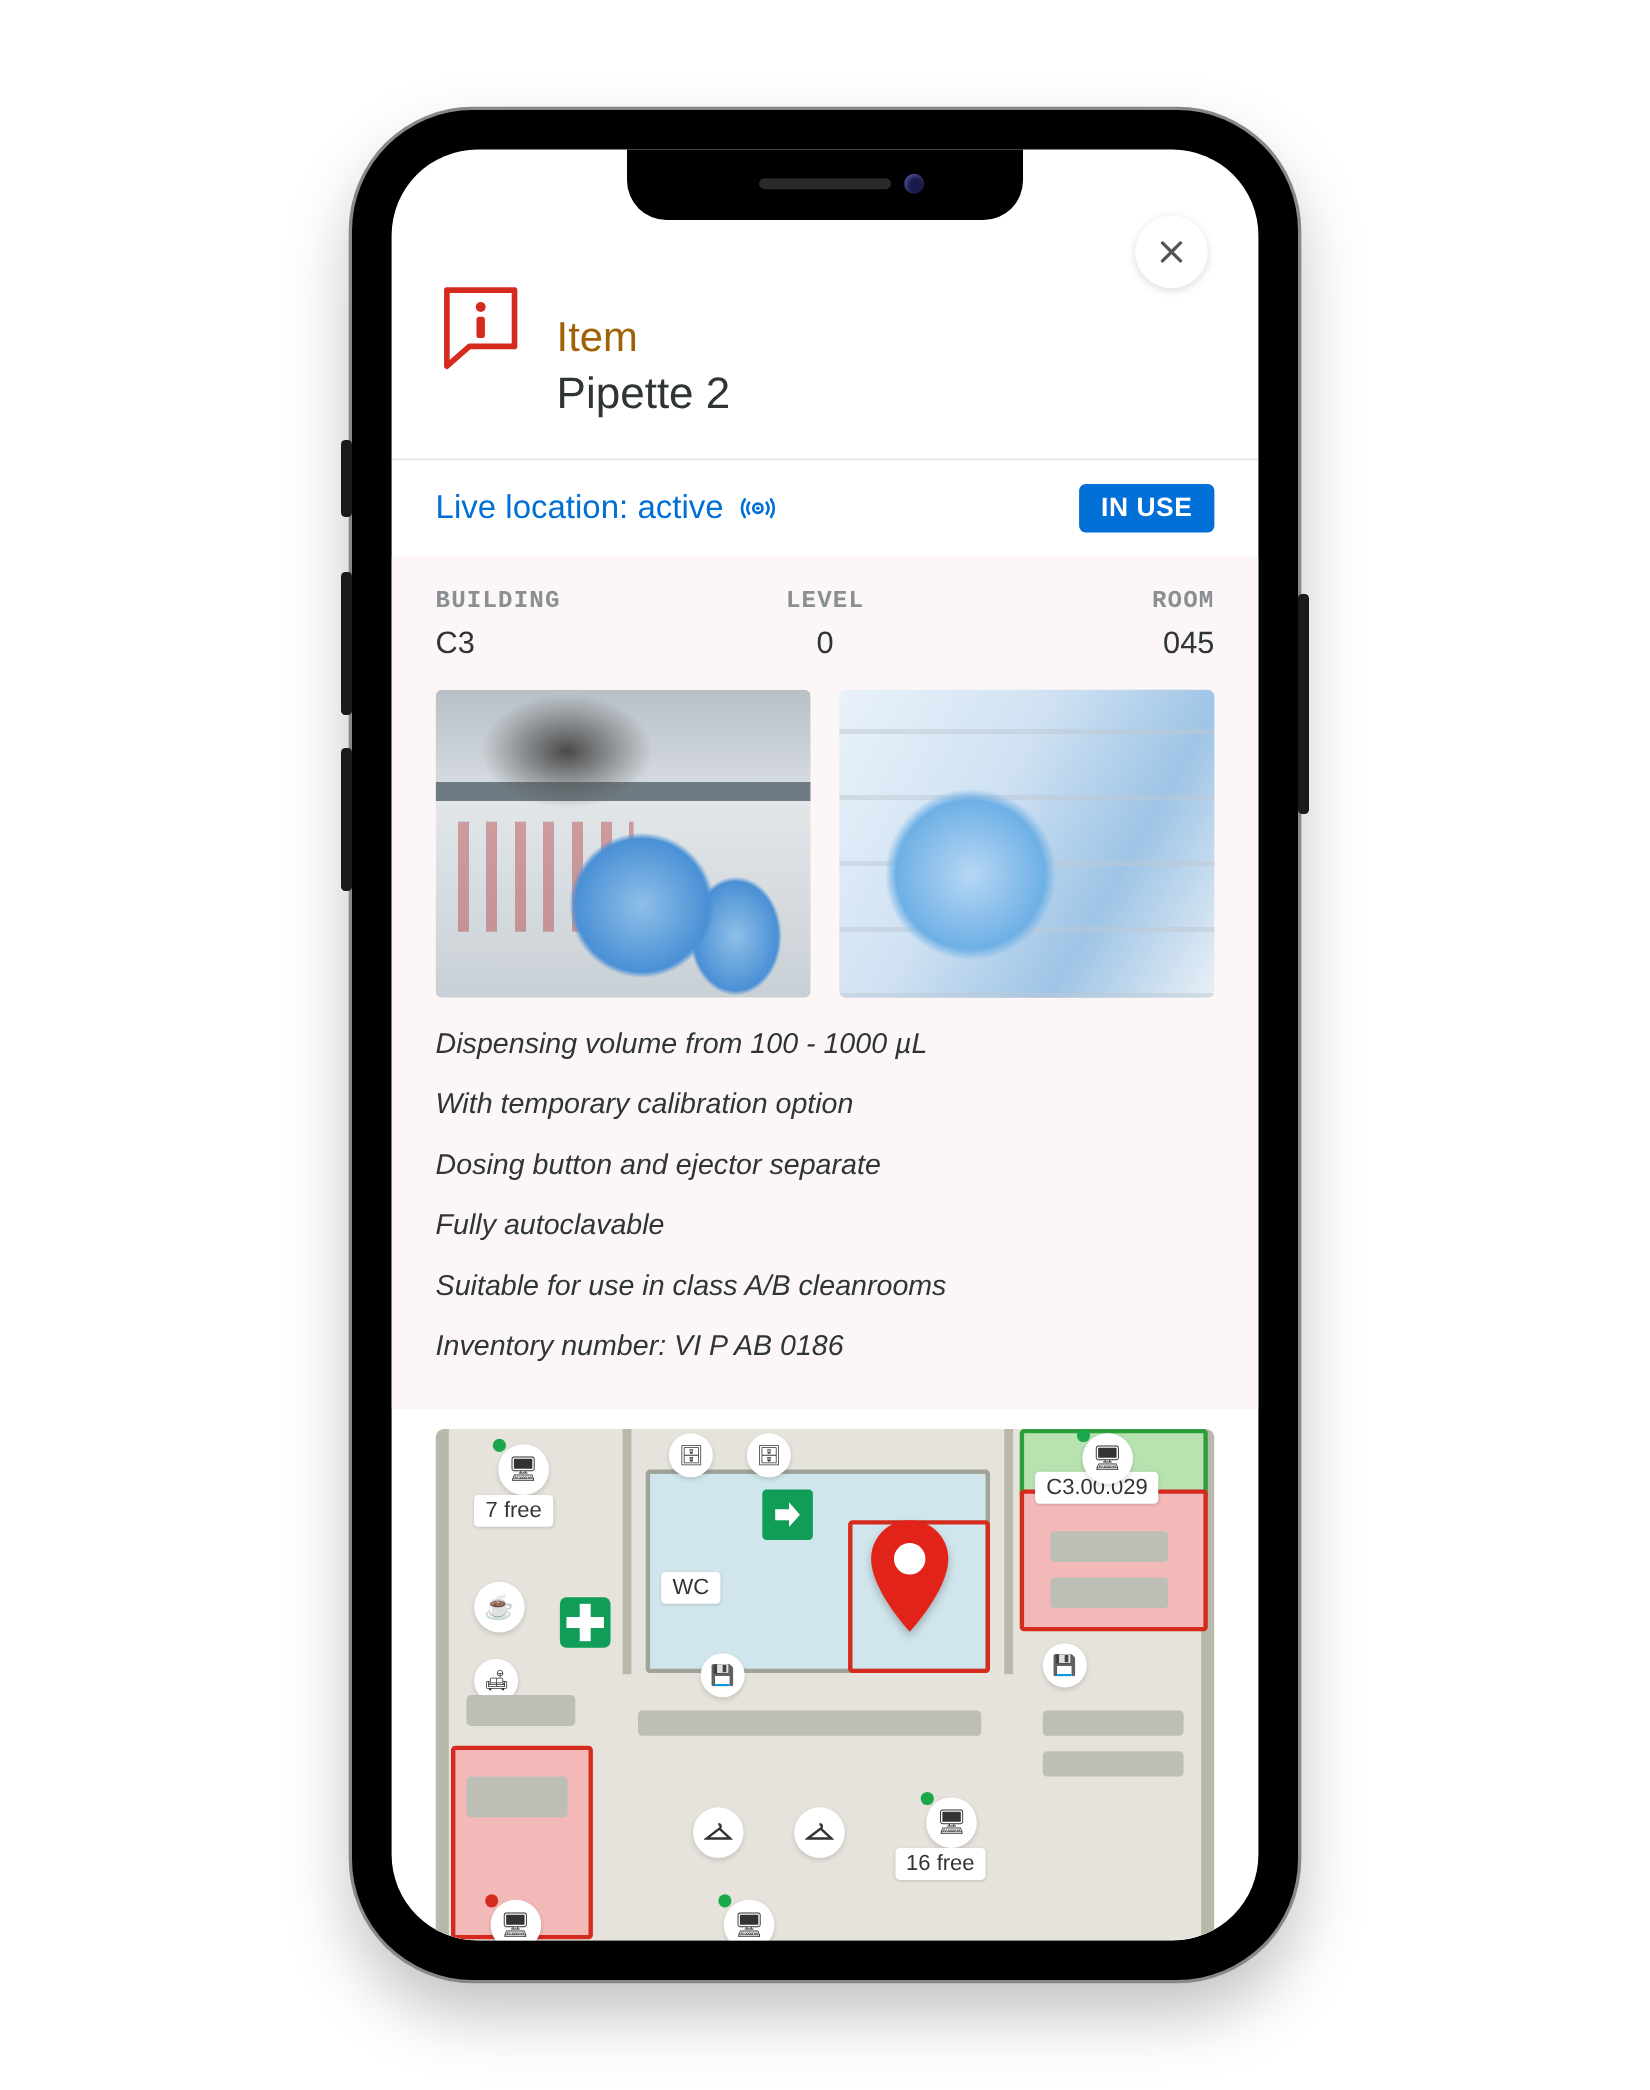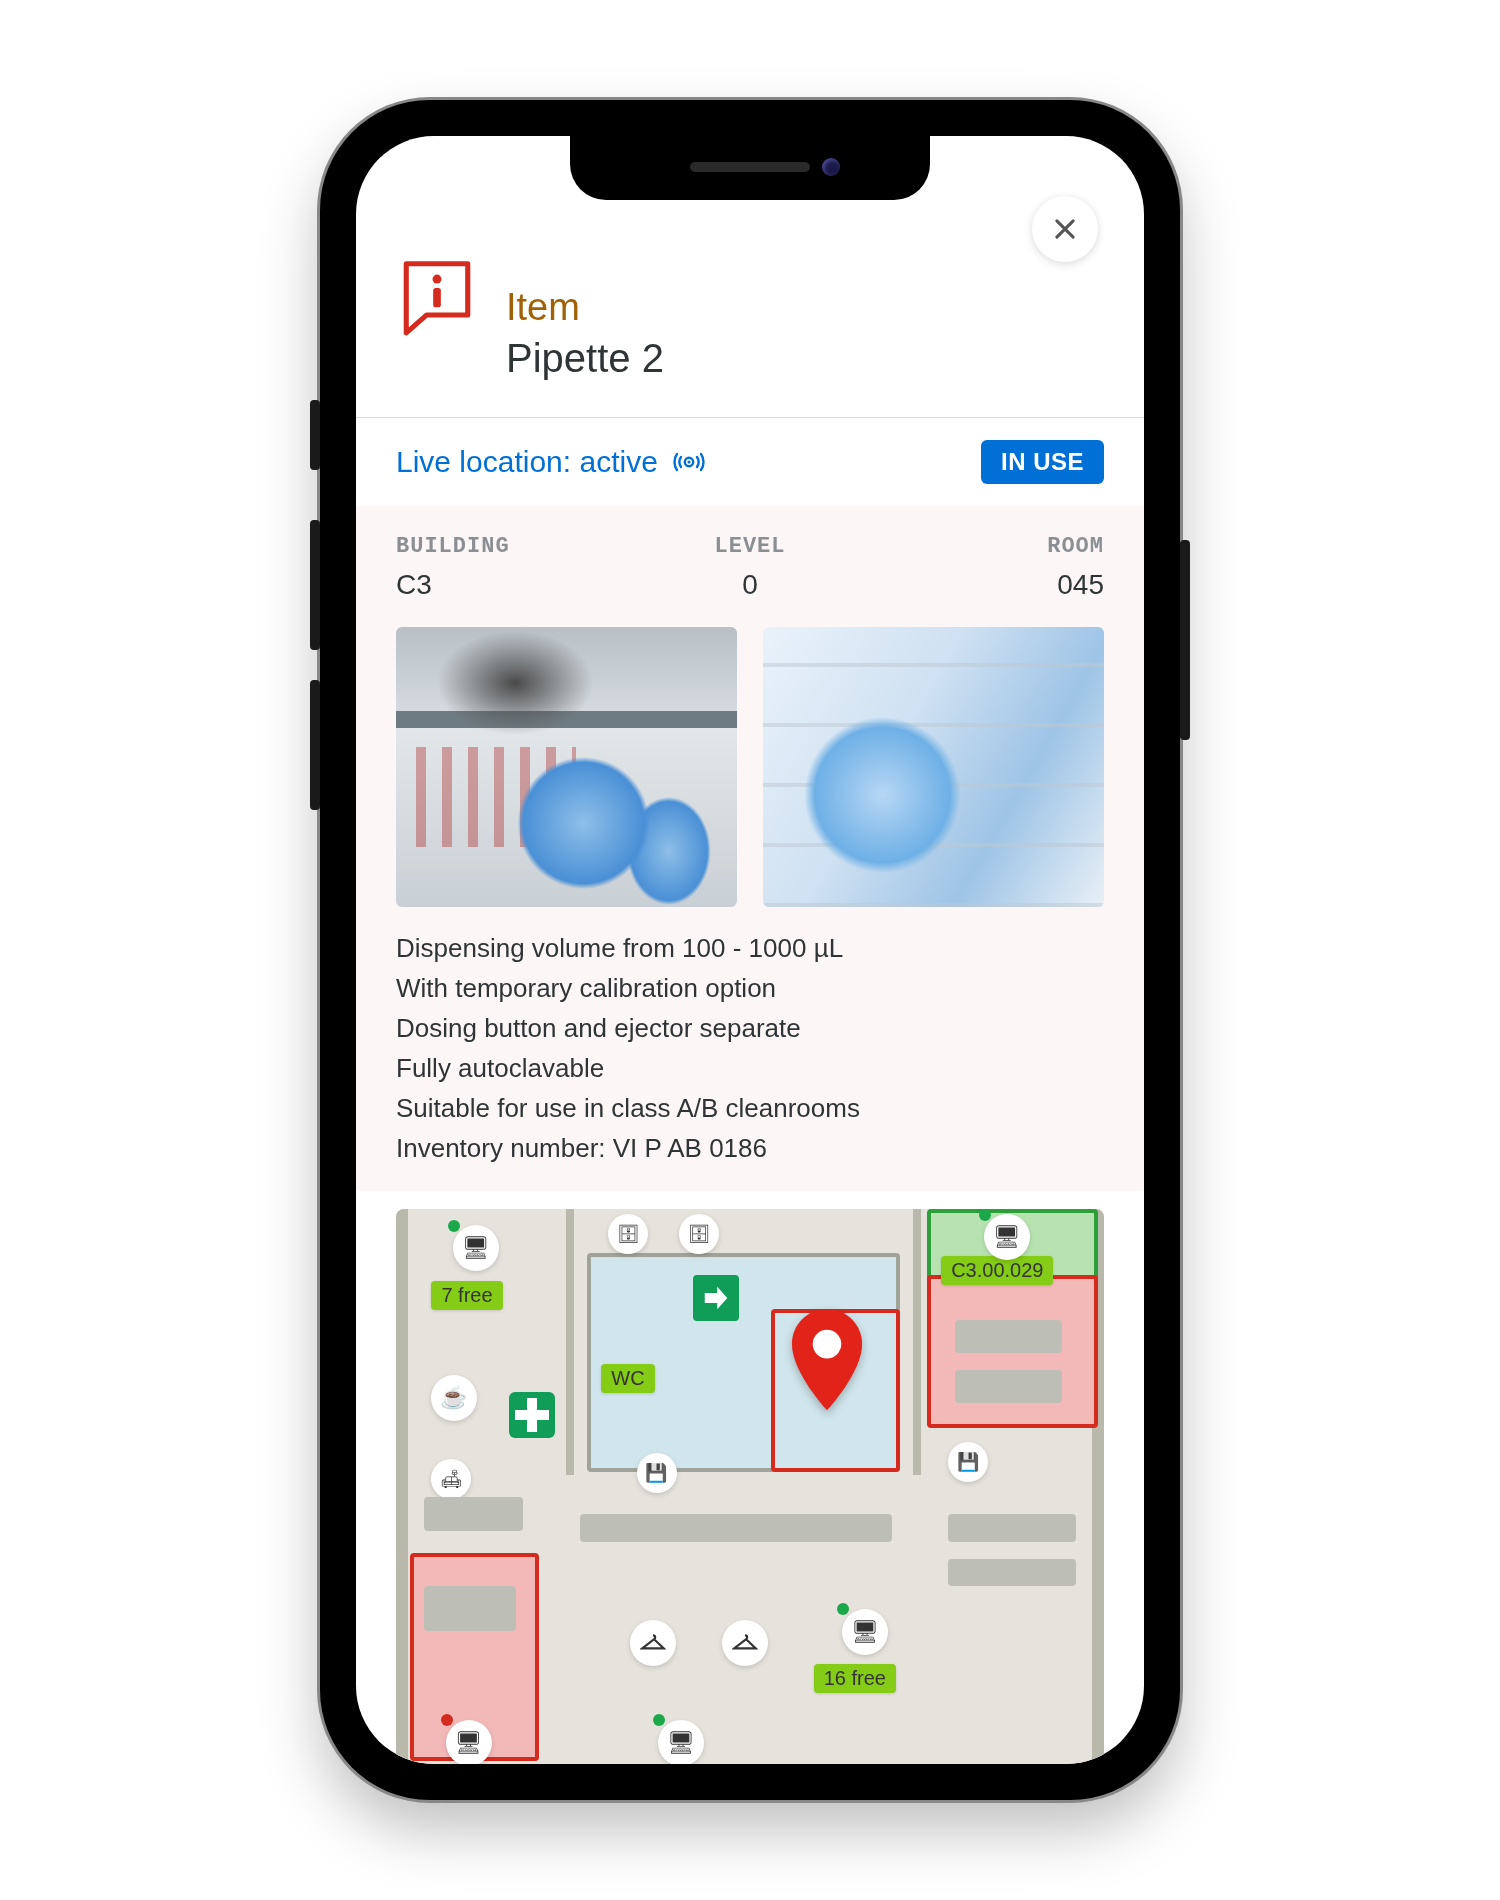--- a/index.html
+++ b/index.html
@@ -136,38 +136,38 @@
   .photo.fridge:after{
     content:"";position:absolute;inset:0;
     background:
       
       radial-gradient(130px 130px at 35% 60%, #b7d7f4 0%, #6eb0e6 52%, transparent 60%),
       
       repeating-linear-gradient(0deg, rgba(190,200,210,.5) 0 4px, transparent 4px 60px);
   }
 
   .desc{margin-top:22px;font-size:26px;line-height:1.5;color:#2f3436;}
-  .desc p{margin:1px 0;}
+  .desc p{margin:16px 0;font-style:italic;}
 
   
   .map-wrap{
     margin:18px 40px 0 40px; height:560px; border-radius:8px; overflow:hidden;
   }
   .map{position:relative;width:100%;height:100%;background:var(--map-bg);}
   .wall{position:absolute;background:#b8b8ab;}
   .wall.v1{left:0;top:0;width:12px;height:100%;}
   .wall.v2{right:0;top:0;width:12px;height:100%;}
   .wall.v3{left:24%;top:0;width:8px;height:48%;}
   .wall.v4{left:73%;top:0;width:8px;height:48%;}
   .block{position:absolute;border-radius:4px;}
   .central{left:27%;top:8%;width:43%;height:38%;background:#d0e6ec;border:4px solid #a0a39a;}
   .red-outline{border:4px solid var(--map-redline);background:var(--map-red);}
   .green-outline{border:4px solid #2c9f3a;background:var(--map-green);}
   .label-chip{
-    position:absolute;background:#84cc16;border-radius:4px;font-size:20px;color:#333;
+    position:absolute;background:#ffffff;border-radius:4px;font-size:20px;color:#333;
     padding:3px 10px;box-shadow:0 1px 3px rgba(0,0,0,.15);white-space:nowrap;
   }
   .icon-bubble{
     position:absolute;width:46px;height:46px;border-radius:50%;background:#fff;
     box-shadow:0 2px 5px rgba(0,0,0,.15);display:flex;align-items:center;justify-content:center;
     font-size:22px;color:#333;
   }
   .icon-bubble.sm{width:40px;height:40px;font-size:18px;}
   .dot{position:absolute;width:12px;height:12px;border-radius:50%;}
   .dot.green{background:#1aa84a;}

